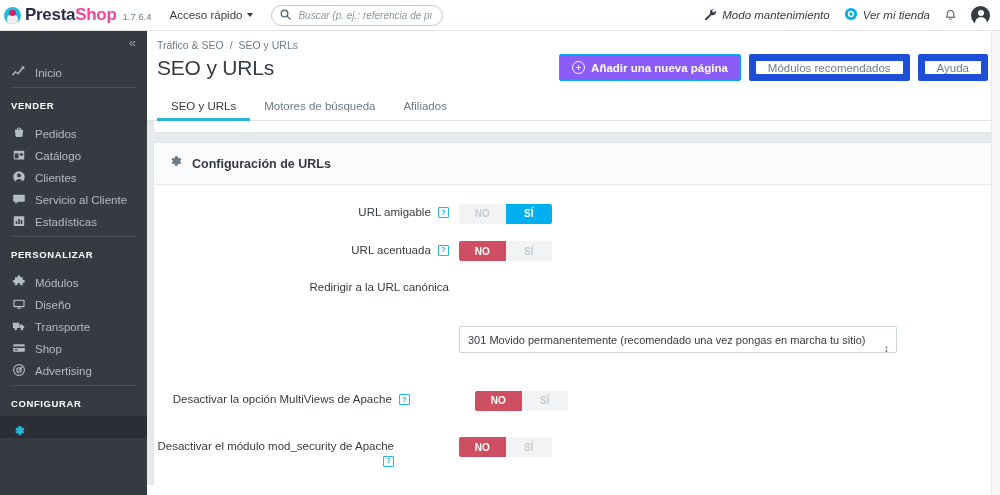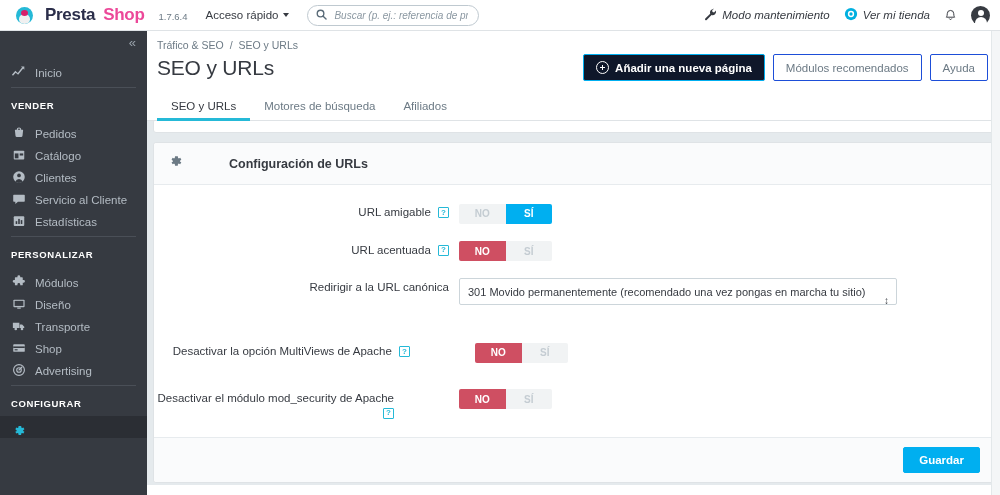--- a/index.html
+++ b/index.html
@@ -11,21 +11,21 @@
     background: #e5eaed;
   }
   #app { position: relative; width: 1000px; height: 495px; }
 
   
   .topbar {
     position: absolute; top: 0; left: 0; width: 1000px; height: 31px;
     background: #fff; border-bottom: 1px solid #dfe3e6;
     display: flex; align-items: center; z-index: 40;
   }
-  .brand { display: flex; align-items: baseline; padding-left: 16px; gap: 8px; }
+  .brand { display: flex; align-items: baseline; padding-left: 4px; }
   .brand-logo-mark {
     width: 17px; height: 17px; border-radius: 50%;
     background: #25b9d7; position: relative; margin-right: 4px;
     align-self: center; overflow: hidden;
   }
   .brand-logo-mark::before {
     content: ""; position: absolute; left: 3px; top: 7px;
     width: 11px; height: 10px; border-radius: 50% 50% 45% 45%;
     background: #f0f0f0;
   }
@@ -141,25 +141,25 @@
     margin: 0; letter-spacing: -.2px;
   }
   .title-actions { margin-left: auto; display: flex; gap: 8px; align-items: center; }
   .btn {
     font-size: 11.5px; border-radius: 2px; cursor: pointer;
     height: 27px; display: flex; align-items: center;
     padding: 0 12px; white-space: nowrap;
     font-family: "Liberation Sans", sans-serif;
   }
   .btn-primary {
-    background: #0f172a; color: #fff; border: 1px solid #00aff0;
+    background: #8b5cf6; color: #fff; border: 1px solid #00aff0;
     gap: 6px; font-weight: bold;
   }
   .btn-default {
-    background: #fff; color: #6c7a85; border: 1px solid #1d4ed8;
+    background: #fff; color: #6c7a85; border: 7px solid #1d4ed8;
   }
   .plus-circle {
     width: 13px; height: 13px; border-radius: 50%;
     border: 1.4px solid #fff; position: relative; flex: 0 0 13px;
   }
   .plus-circle::before, .plus-circle::after {
     content: ""; position: absolute; background: #fff;
   }
   .plus-circle::before { left: 2.7px; top: 4.8px; width: 5px; height: 1.4px; }
   .plus-circle::after  { left: 4.6px; top: 2.9px; width: 1.4px; height: 5px; }
@@ -190,21 +190,21 @@
   .panel {
     background: #fff; border: 1px solid #dfe3e6; border-radius: 3px;
     margin-top: 9px;
   }
   .panel-head {
     display: flex; align-items: center; gap: 9px;
     padding: 11px 14px; border-bottom: 1px solid #e7ebee;
     background: #fafbfc; border-radius: 3px 3px 0 0;
   }
   .panel-head-title {
-    font-size: 12.5px; font-weight: bold; color: #363a41; margin-left: 37px;
+    font-size: 12.5px; font-weight: bold; color: #363a41;
   }
   .panel-body { padding: 18px 0 8px 0; }
 
   .form-row {
     display: flex; align-items: flex-start; margin-bottom: 17px;
   }
   .form-label {
     width: 305px; flex: 0 0 305px; text-align: right;
     font-size: 11.5px; color: #363a41; padding-right: 10px;
     line-height: 15px; padding-top: 2px;
@@ -224,21 +224,21 @@
   }
   .toggle-opt {
     flex: 1; display: flex; align-items: center; justify-content: center;
     font-size: 10px; font-weight: bold; cursor: pointer;
     background: #f1f3f4; color: #c4ccd2;
   }
   .toggle-opt.on-yes { background: #00aff0; color: #fff; }
   .toggle-opt.on-no  { background: #cf4f62; color: #fff; }
 
   .select-wrap {
-    position: relative; width: 438px; height: 45px;
+    position: relative; width: 438px; height: 45px; margin-top: 48px;
   }
   .select-box {
     width: 100%; height: 27px; border: 1px solid #ccd5da;
     border-radius: 2px; background: #fff; font-size: 11px;
     color: #363a41; padding: 0 24px 0 8px;
     font-family: "Liberation Sans", sans-serif;
     display: flex; align-items: center; cursor: pointer;
     white-space: nowrap; overflow: hidden;
   }
   .select-arrows {

